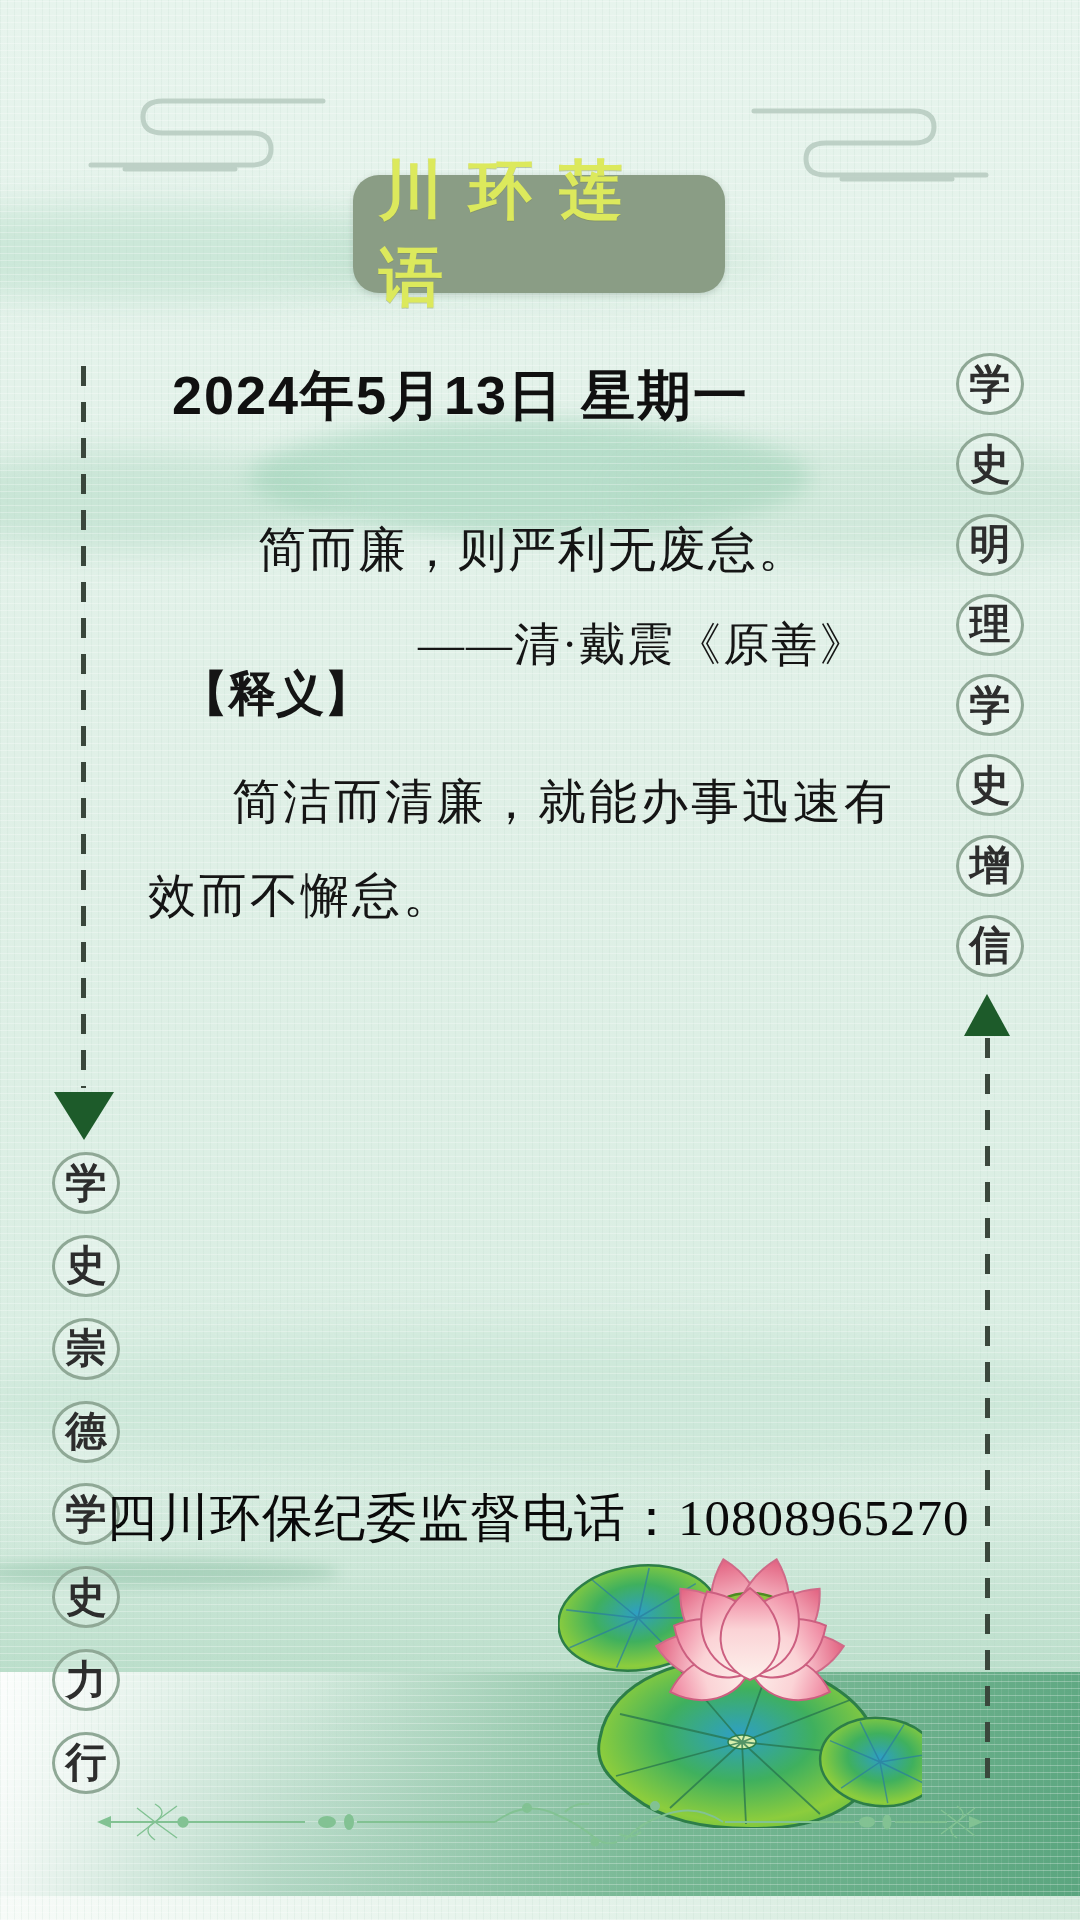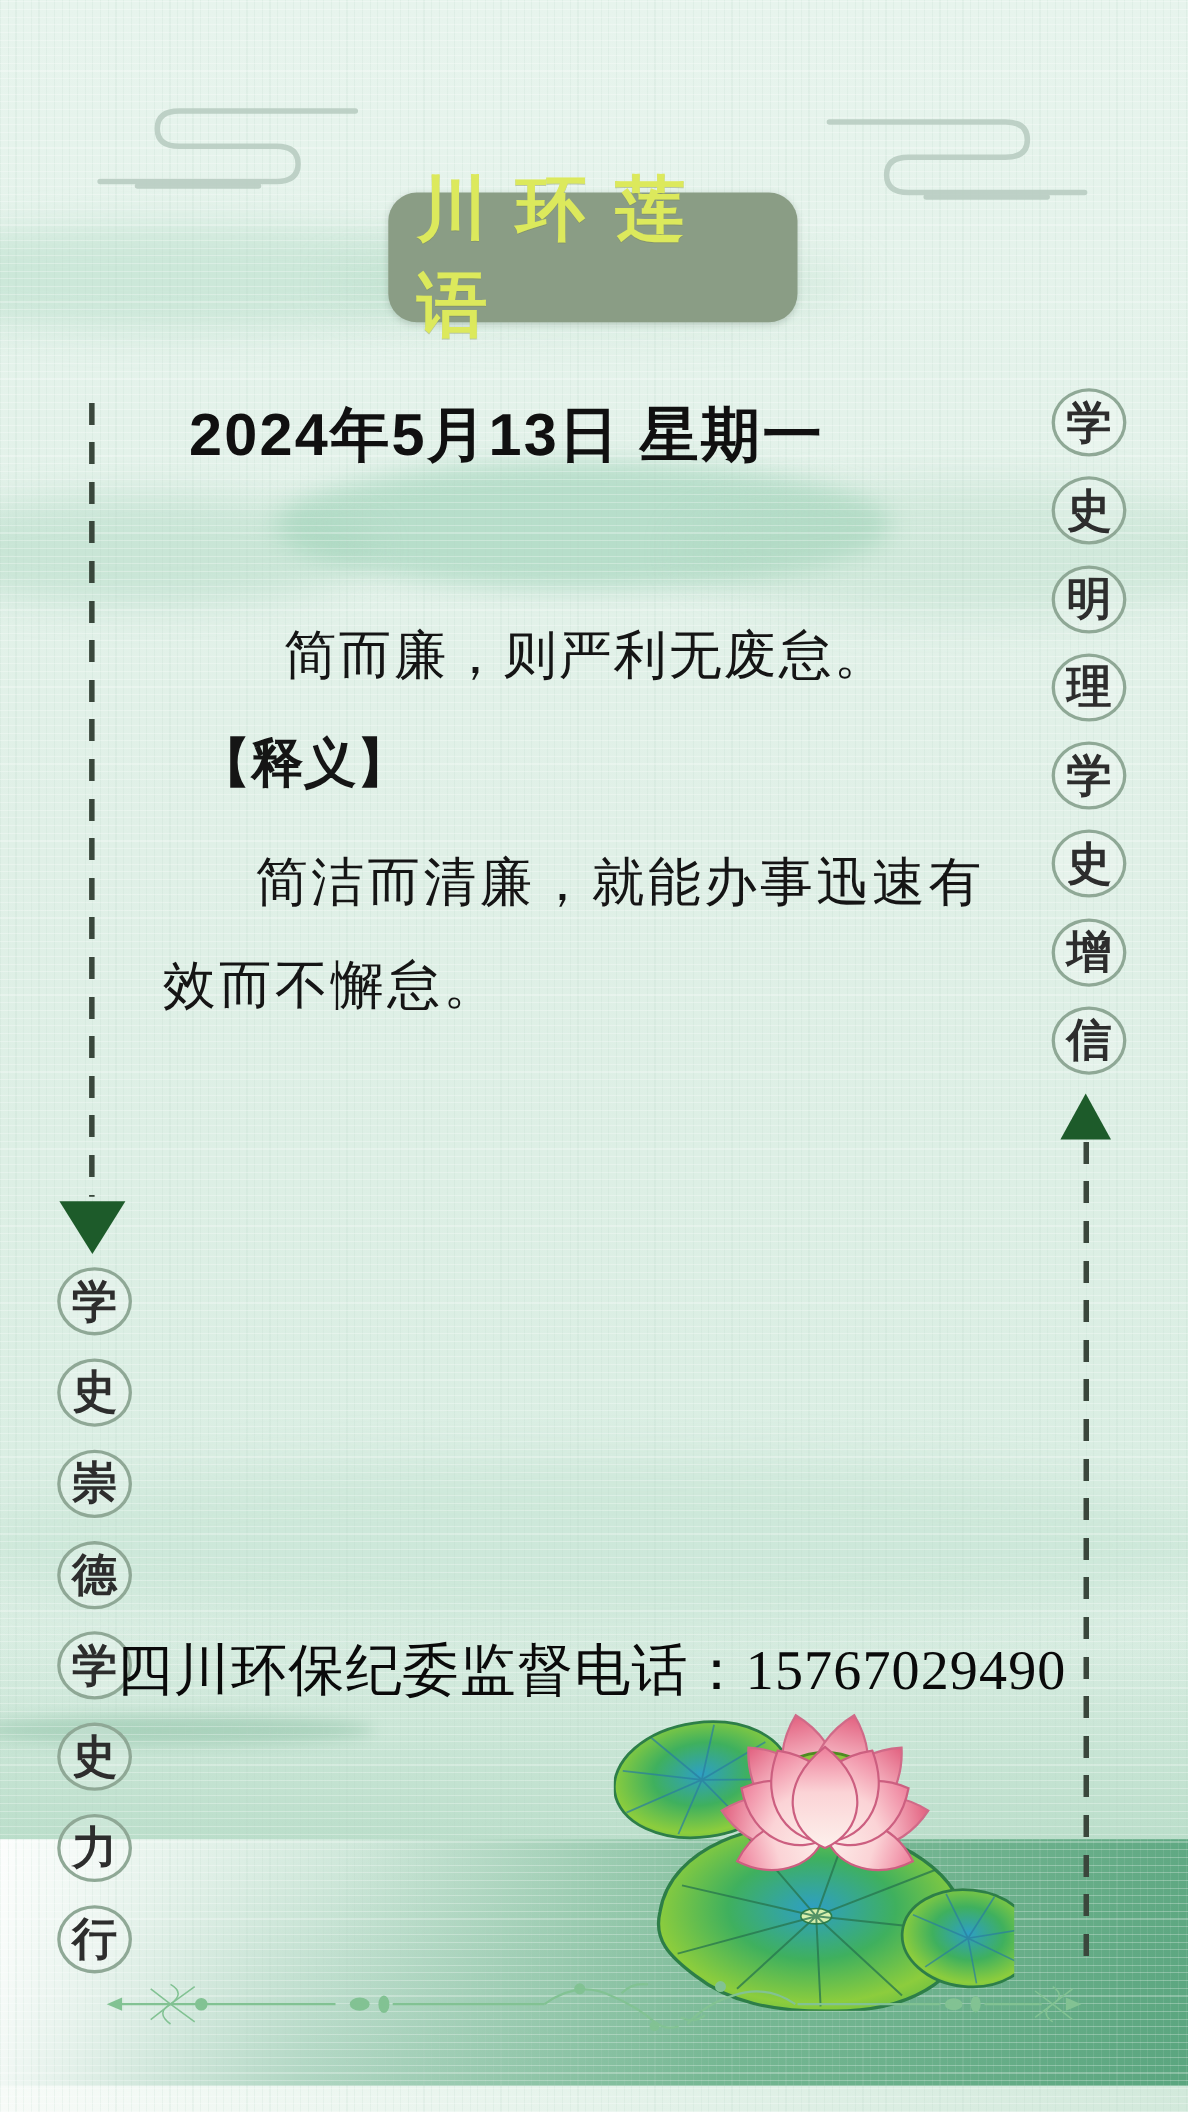--- a/index.html
+++ b/index.html
@@ -37,21 +37,21 @@
     background:#8a9d85;display:flex;align-items:center;justify-content:flex-end;
     box-shadow:0 2px 6px rgba(90,110,95,.25);
   }
   .badge span{
     color:#dce95c;font-size:64px;font-weight:700;letter-spacing:26px;padding-left:26px;
     font-family:"Liberation Sans",sans-serif;text-shadow:0 1px 0 rgba(120,135,80,.4);
   }
   .date{left:0;top:360px;width:921px;text-align:center;color:#101010;
     font-size:54px;font-weight:700;letter-spacing:2px;}
   .kai{font-family:"Liberation Serif","DejaVu Serif",serif;color:#151515;}
-  .quote{left:258px;top:518px;font-size:48px;letter-spacing:2px;margin-top:46px;}
+  .quote{left:258px;top:518px;font-size:48px;letter-spacing:2px;}
   .attrib{left:418px;top:614px;font-size:46px;letter-spacing:2px;}
   .seclabel{left:180px;top:662px;font-size:48px;font-weight:700;}
   .expl{left:148px;width:800px;font-size:48px;letter-spacing:3px;}
   .expl1{top:770px;padding-left:84px;}
   .expl2{top:864px;font-family:Liberation Serif, serif;}
   .hotline{left:106px;top:1484px;font-size:51px;letter-spacing:1px;color:#0a0a0a;}
   
   .rail{display:flex;flex-direction:column;justify-content:space-between;}
   .rail-right{left:956px;top:353px;width:68px;height:624px;}
   .rail-left{left:52px;top:1152px;width:68px;height:642px;}
@@ -101,20 +101,21 @@
     </g>
   </svg>
 
   <div class="abs badge">
     <span>川环莲语</span>
   </div>
 
   <div class="abs date">2024年5月13日 星期一</div>
 
   <div class="abs kai quote">简而廉，则严利无废怠。</div>
+  <div class="abs kai attrib">——清·戴震《原善》</div>
   <div class="abs kai seclabel">【释义】</div>
   <div class="abs kai expl expl1">简洁而清廉，就能办事迅速有</div>
   <div class="abs kai expl expl2">效而不懈怠。</div>
 
   <div class="abs rail rail-right">
     <div class="ch-circle">
         <span>学</span>
       </div>
     <div class="ch-circle">
         <span>史</span>
@@ -164,21 +165,21 @@
     <div class="ch-circle">
         <span>行</span>
       </div>
   </div>
 
   <div class="abs dash-v dash-left"></div>
   <div class="abs tri tri-down"></div>
   <div class="abs tri tri-up"></div>
   <div class="abs dash-v dash-right"></div>
 
-  <div class="abs kai hotline">四川环保纪委监督电话：15767029490</div>
+  <div class="abs kai hotline">四川环保纪委监督电话：10808965270</div>
 
   <svg class="abs" style="left:558px;top:1556px" width="364" height="272" viewBox="0 0 364 272">
     <defs>
       <radialGradient id="leafG" cx="50%" cy="45%" r="65%">
         <stop offset="0%" stop-color="#2e9fc4"></stop>
         <stop offset="42%" stop-color="#3fb05e"></stop>
         <stop offset="78%" stop-color="#8ccd3d"></stop>
         <stop offset="100%" stop-color="#5fb944"></stop>
       </radialGradient>
       <linearGradient id="petalG" x1="0" y1="1" x2="0" y2="0">

